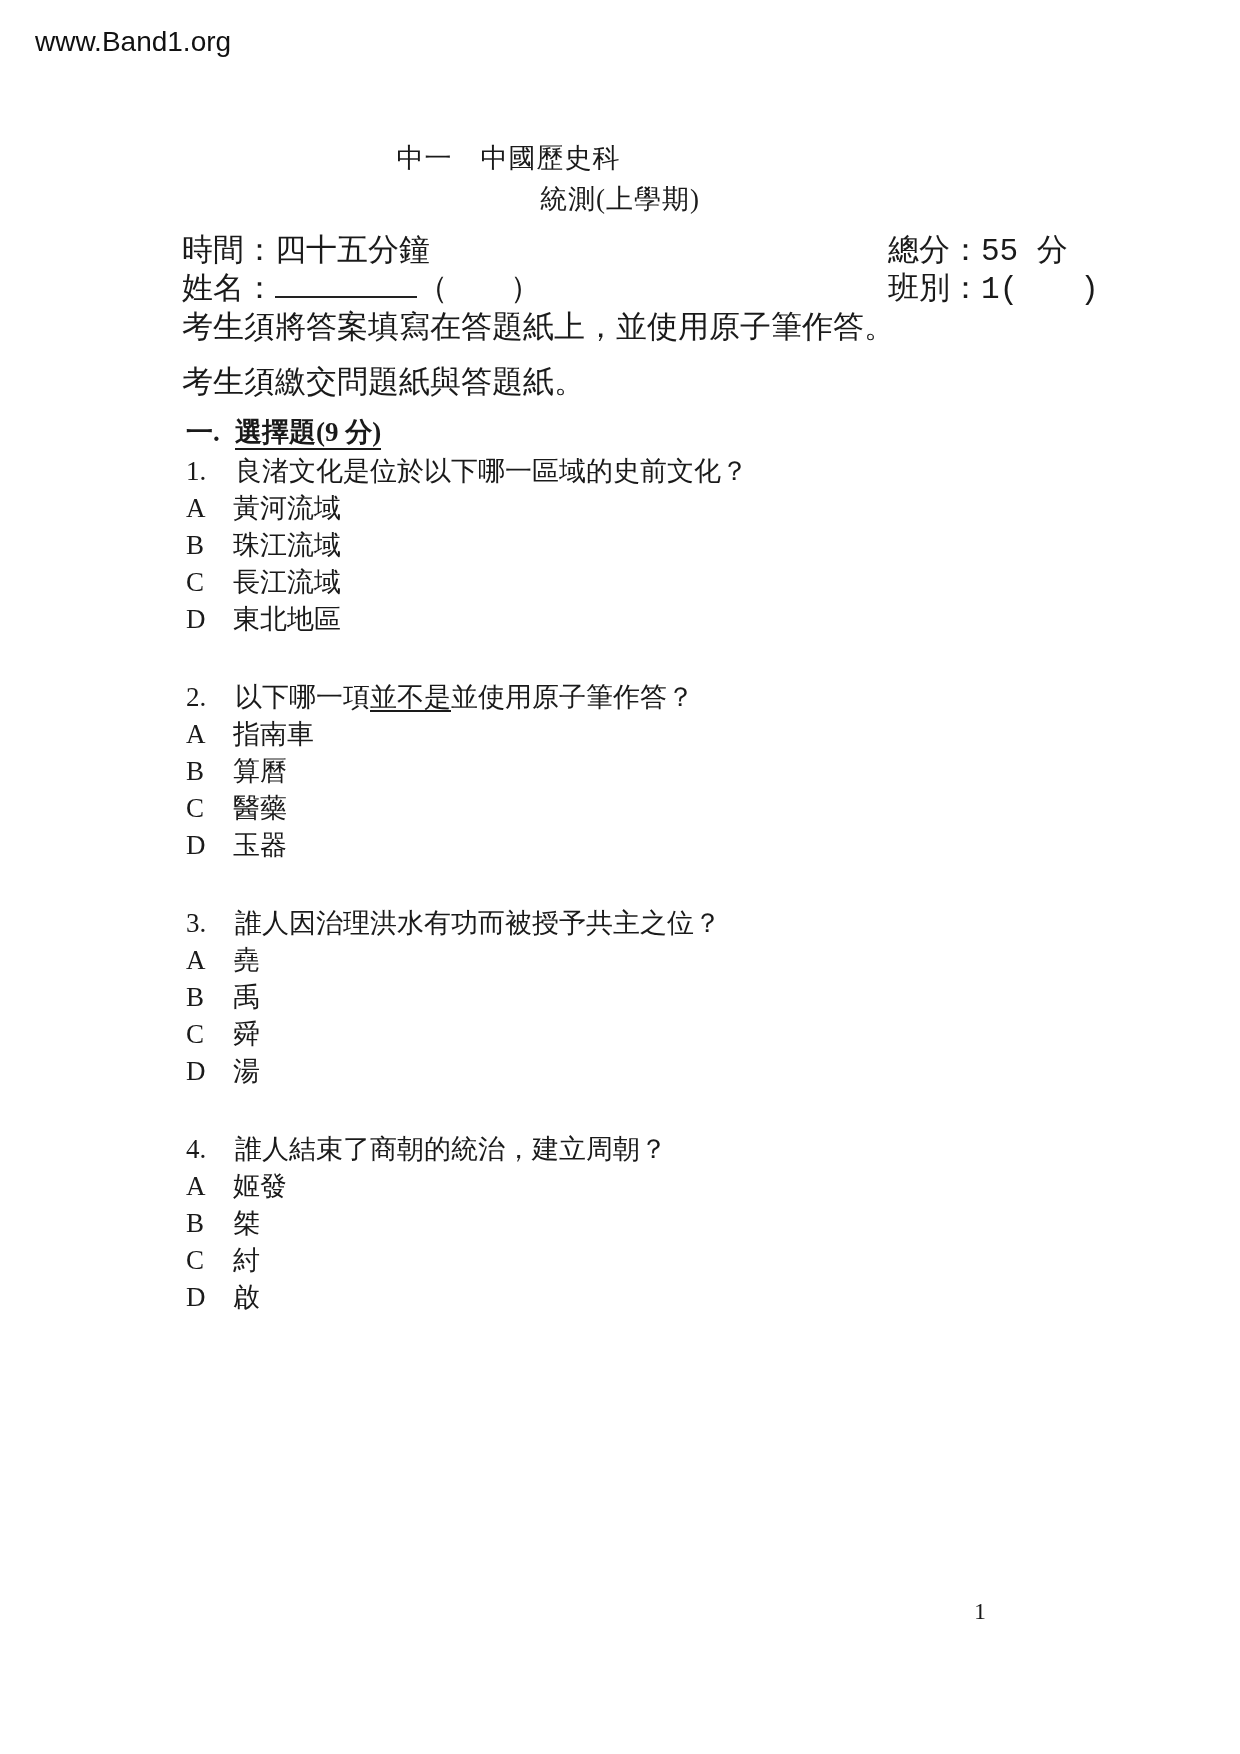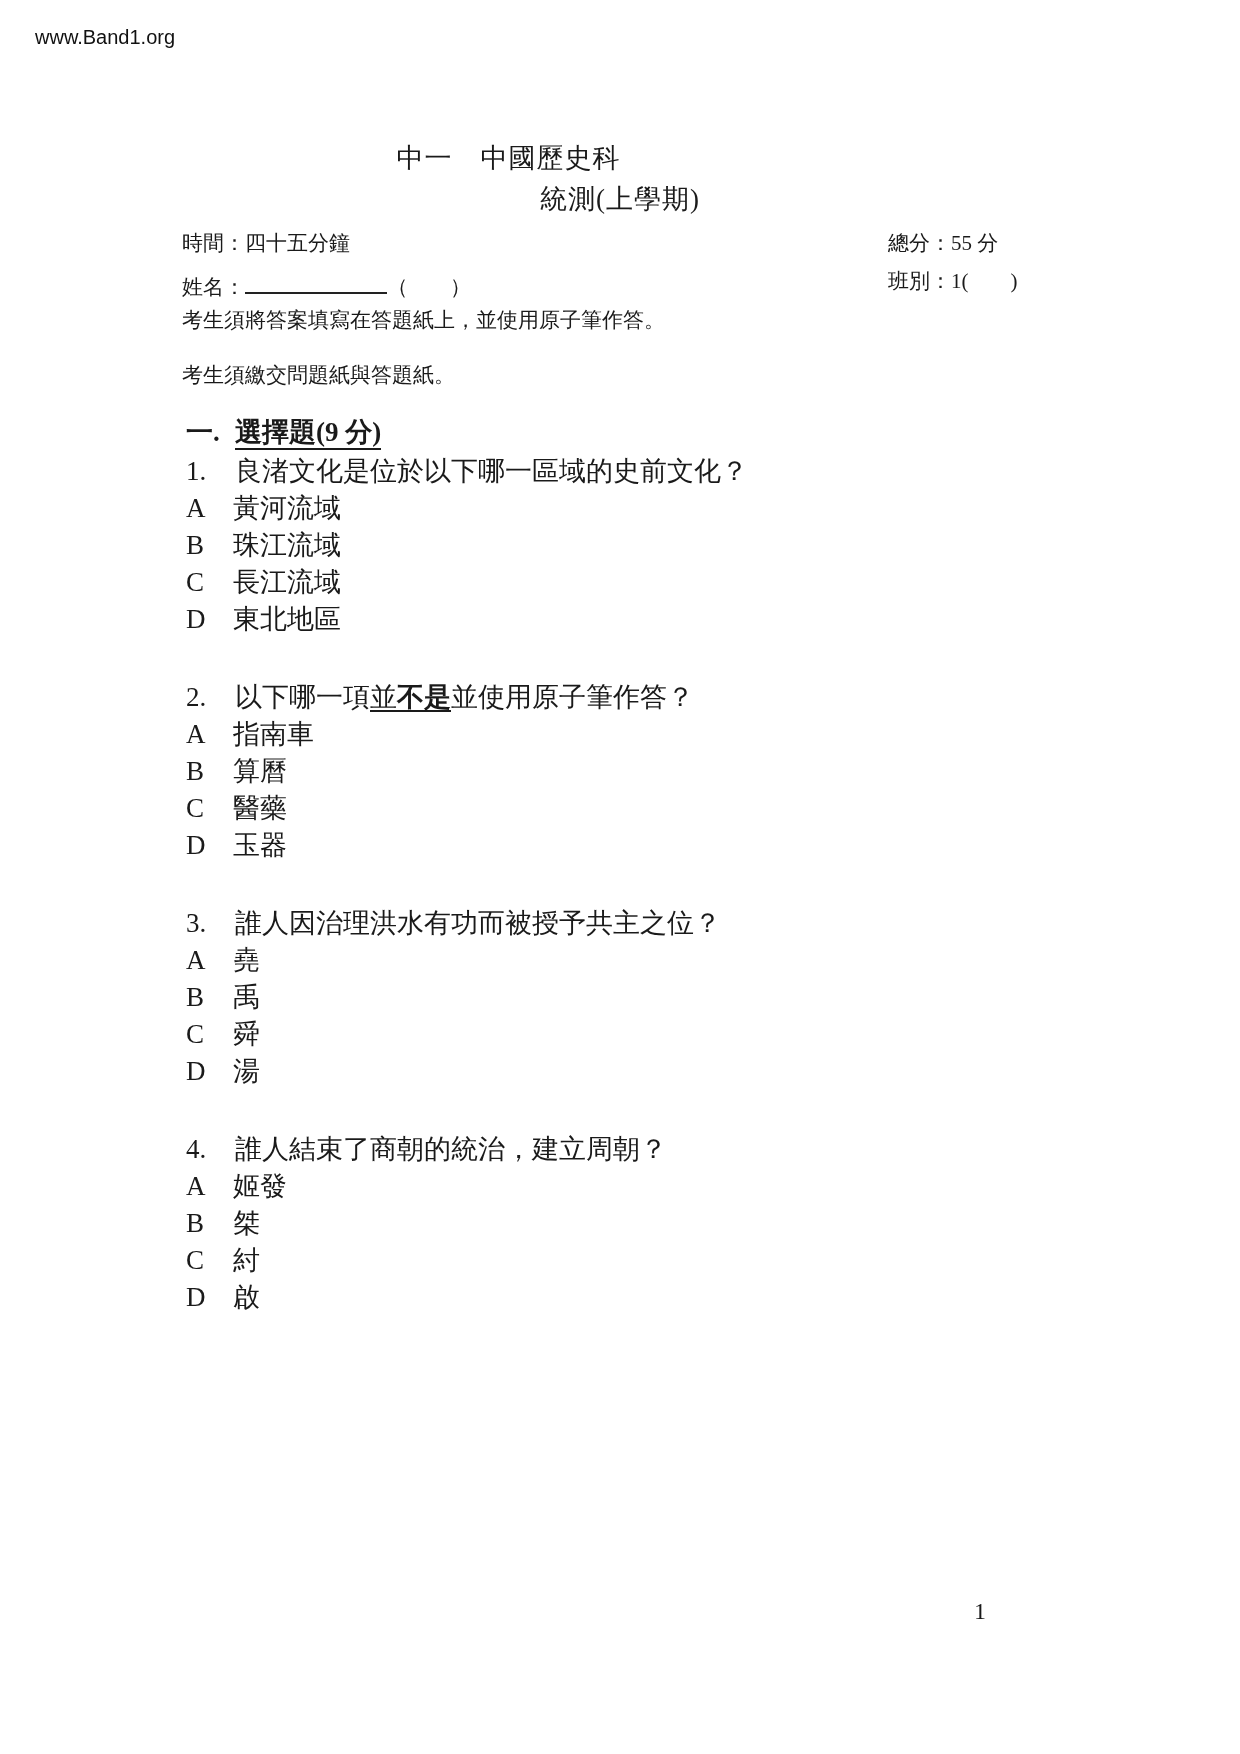--- a/index.html
+++ b/index.html
@@ -13,42 +13,42 @@
     position: relative;
     overflow: hidden;
     font-family: "Liberation Serif", serif;
     color: #1a1a1a;
   }
   .watermark {
     position: absolute;
     top: 26px;
     left: 35px;
     font-family: "Liberation Sans", sans-serif;
-    font-size: 20px;
+    font-size: 28px;
     color: #111;
   }
   .title-line1 {
     position: absolute;
     top: 140px;
     left: 0;
     width: 1017px;
     text-align: center;
     font-size: 27px;
     letter-spacing: 1px;
   }
   .title-line2 {
     position: absolute;
     top: 181px;
     left: 0;
     width: 1240px;
     text-align: center;
     font-size: 27px;
     letter-spacing: 1px;
   }
-  .abs { position: absolute; font-size: 21px; white-space: nowrap; }
+  .abs { position: absolute; font-size: 31px; white-space: nowrap; font-family: Liberation Mono, monospace; }
   .time-label   { top: 229px; left: 182px; }
   .total-label  { top: 229px; left: 888px; }
   .name-row     { top: 267px; left: 182px; }
   .class-label  { top: 267px; left: 888px; }
   .inst1        { top: 306px; left: 182px; }
   .inst2        { top: 361px; left: 182px; }
   .name-blank {
     display: inline-block;
     width: 142px;
     height: 25px;
@@ -72,21 +72,21 @@
     border-bottom: 2px solid #1a1a1a;
     padding-bottom: 1px;
   }
   .question-block { margin-bottom: 41px; }
   .q-line { display: flex; line-height: 37px; white-space: nowrap; }
   .q-number { width: 49px; flex: 0 0 49px; }
   .q-text { flex: 1 1 auto; }
   .option-row { display: flex; line-height: 37px; white-space: nowrap; }
   .opt-letter { width: 47px; flex: 0 0 47px; }
   .u-seg { text-decoration: underline; text-decoration-thickness: 2px; text-underline-offset: 4px; }
-  .b-seg { font-weight: bold; }
+  .b-seg { font-weight: normal; }
   .page-number {
     position: absolute;
     top: 1598px;
     left: 974px;
     font-size: 24px;
   }
 </style>
 </head>
 <body>
 

